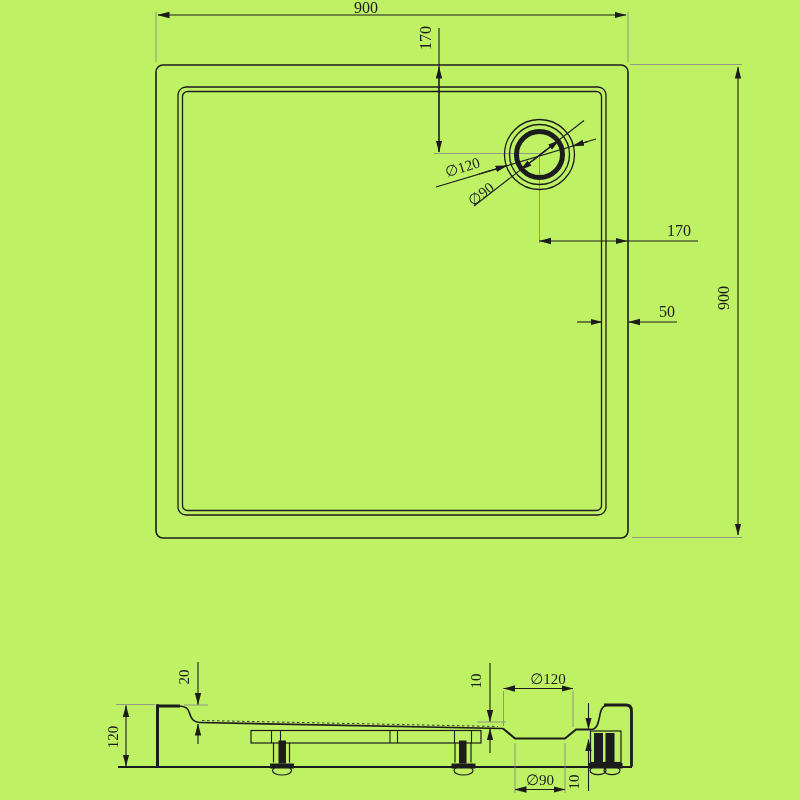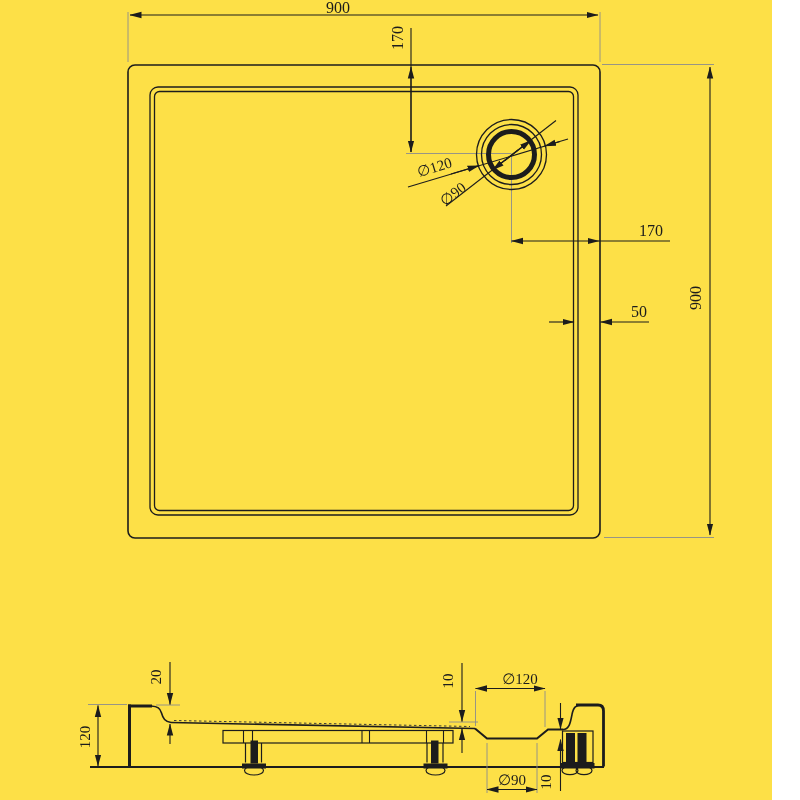--- a/index.html
+++ b/index.html
@@ -1,16 +1,16 @@
 <!DOCTYPE html>
 <html><head>
 <meta charset="utf-8">
 <style>
   html,body{margin:0;padding:0;background:#ffffff;}
-  .stage{position:relative;width:772px;height:800px;background:#fde047;overflow:hidden;}
+  .stage{position:relative;width:772px;height:800px;background:#bef264;overflow:hidden;padding-left:28px;}
   svg{display:block;}
   text{font-family:"Liberation Serif","DejaVu Serif",serif;fill:#1c1c1c;}
   .dimtxt{font-size:16px;}
   .dimtxt-sm{font-size:15px;}
   .blk{stroke:#1c1c1c;fill:none;}
   .cons{stroke:#8c8c8c;stroke-width:0.9;fill:none;}
   .dimln{stroke:#1c1c1c;stroke-width:1.1;fill:none;}
 </style>
 </head>
 <body>

